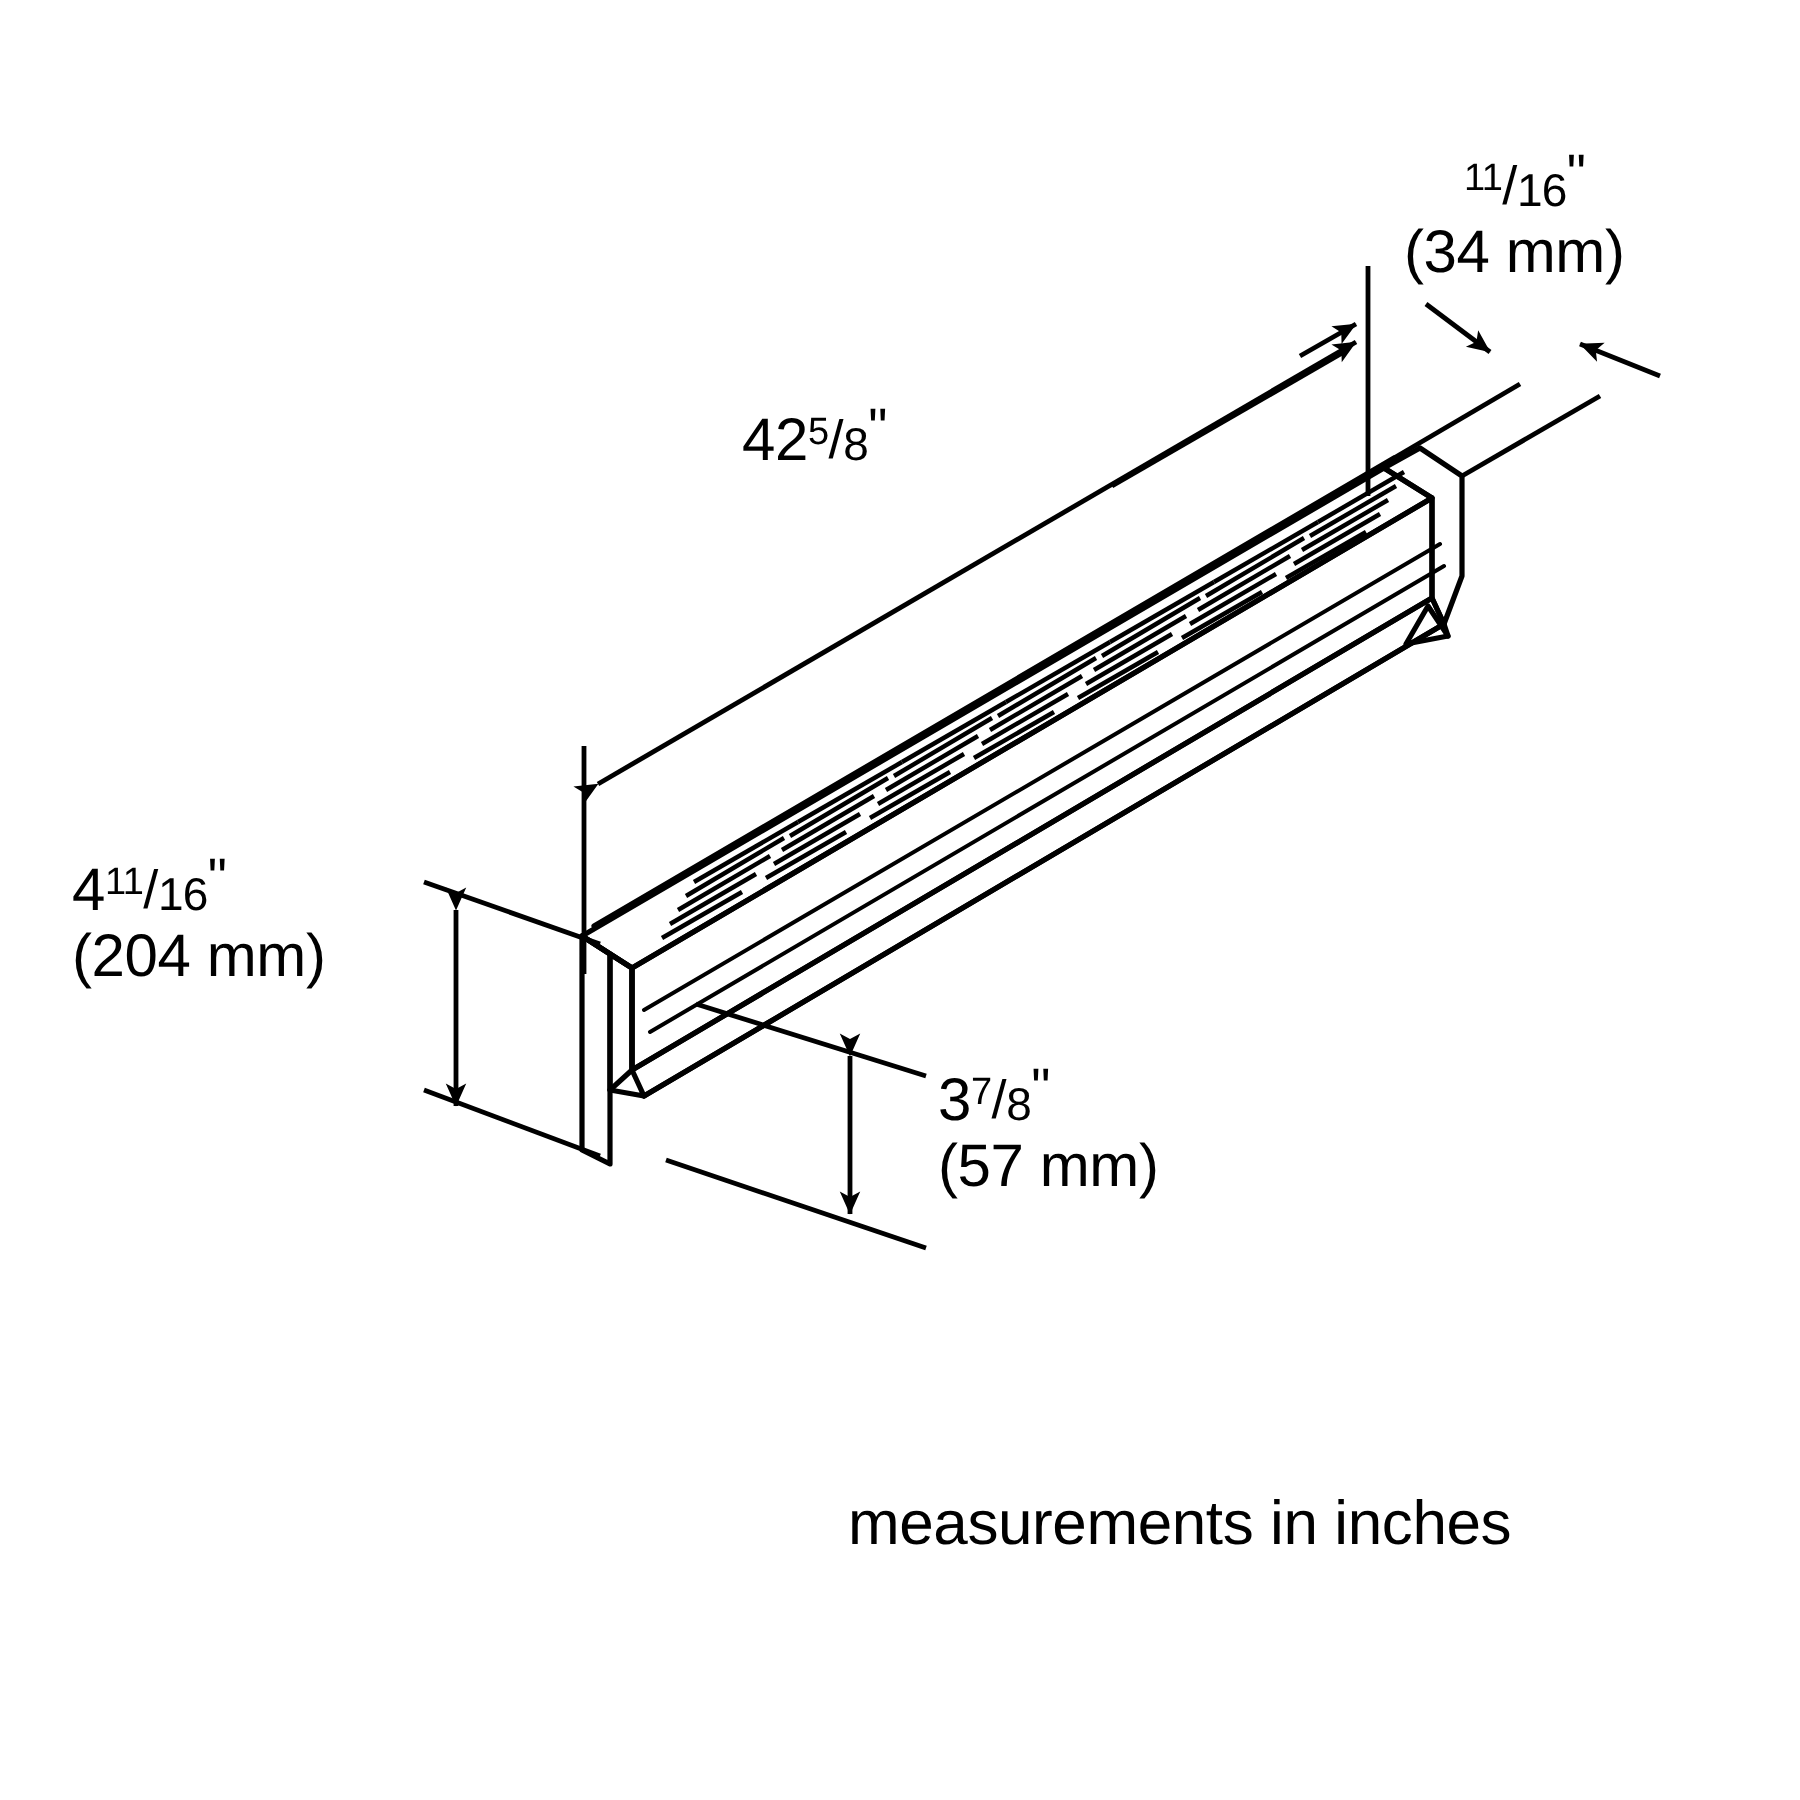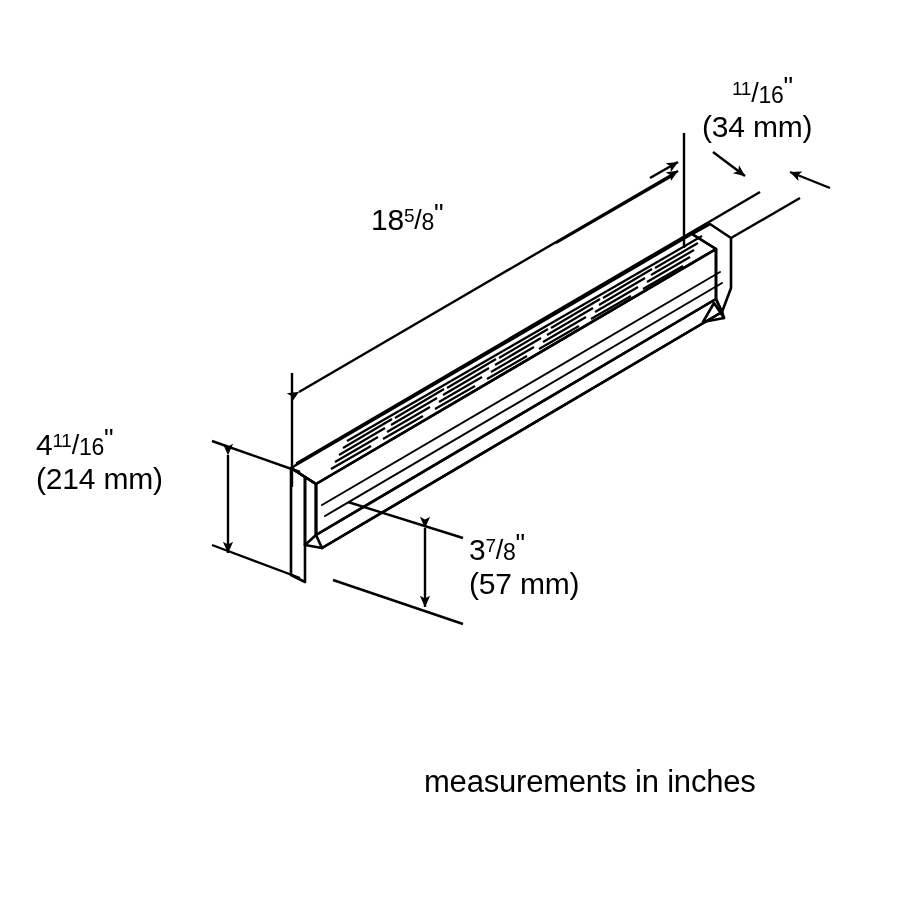--- a/index.html
+++ b/index.html
@@ -80,21 +80,21 @@
     white-space: nowrap;
     letter-spacing: -0.2px;
     font-family: "Liberation Sans", sans-serif;
   }
   
   #label-length   { left: 371px; top: 200px; text-align: left; }
   #label-height   { left: 36px;  top: 425px; text-align: left; }
   #label-depth    { left: 469px; top: 530px; text-align: left; }
   #label-thick    { left: 702px; top: 73px;  text-align: left; }
   #label-thick .dim-line-1 { margin-left: 30px; }
-  #caption-text   { left: 424px; top: 764px; }
+  #caption-text   { left: 424px; top: 744px; }
 </style>
 </head>
 <body>
 
 <div id="drawing-root">
 
   <svg class="canvas" viewBox="0 0 900 900">
     <defs>
       <marker id="arrowEnd" viewBox="0 0 10 10" refX="9.4" refY="5" markerWidth="5.2" markerHeight="5.2" orient="auto-start-reverse">
         <path d="M0.4,0.9 L9.6,5 L0.4,9.1 L2.6,5 Z" fill="#000"></path>
@@ -228,26 +228,26 @@
       <line x1="713" y1="152" x2="745" y2="176" marker-end="url(#arrowEnd)"></line>
 
       <line x1="830" y1="188" x2="790" y2="172" marker-end="url(#arrowEnd)"></line>
 
       <line x1="650" y1="178" x2="678" y2="162" marker-end="url(#arrowEnd)"></line>
     </g>
 
   </svg>
 
   <div class="dim-label" id="label-length">
-    <div class="dim-line-1"><span>18</span><span class="frac"><span class="num">5</span><span class="sl">/</span><span class="den">8</span></span><span class="inch-mark">"</span></div>
+    <div class="dim-line-1"><span>42</span><span class="frac"><span class="num">5</span><span class="sl">/</span><span class="den">8</span></span><span class="inch-mark">"</span></div>
   </div>
 
   <div class="dim-label" id="label-height">
     <div class="dim-line-1"><span>4</span><span class="frac"><span class="num">11</span><span class="sl">/</span><span class="den">16</span></span><span class="inch-mark">"</span></div>
-    <div class="dim-line-2">(214 mm)</div>
+    <div class="dim-line-2">(204 mm)</div>
   </div>
 
   <div class="dim-label" id="label-depth">
     <div class="dim-line-1"><span>3</span><span class="frac"><span class="num">7</span><span class="sl">/</span><span class="den">8</span></span><span class="inch-mark">"</span></div>
     <div class="dim-line-2">(57 mm)</div>
   </div>
 
   <div class="dim-label" id="label-thick">
     <div class="dim-line-1"><span></span><span class="frac"><span class="num">11</span><span class="sl">/</span><span class="den">16</span></span><span class="inch-mark">"</span></div>
     <div class="dim-line-2">(34 mm)</div>

